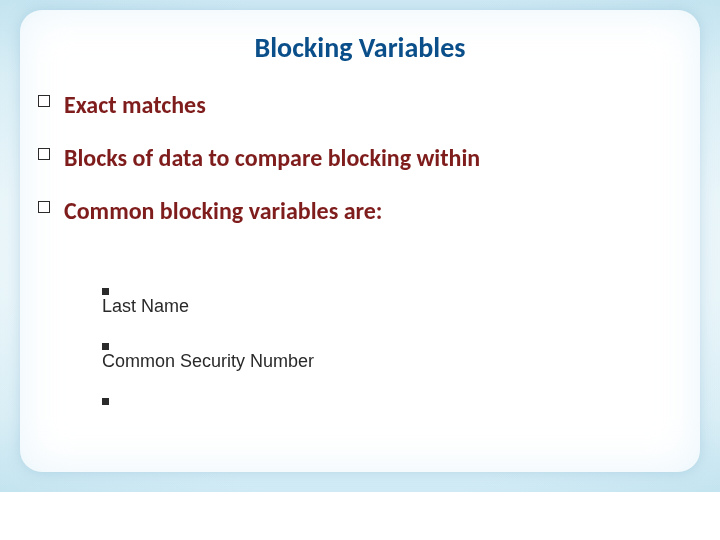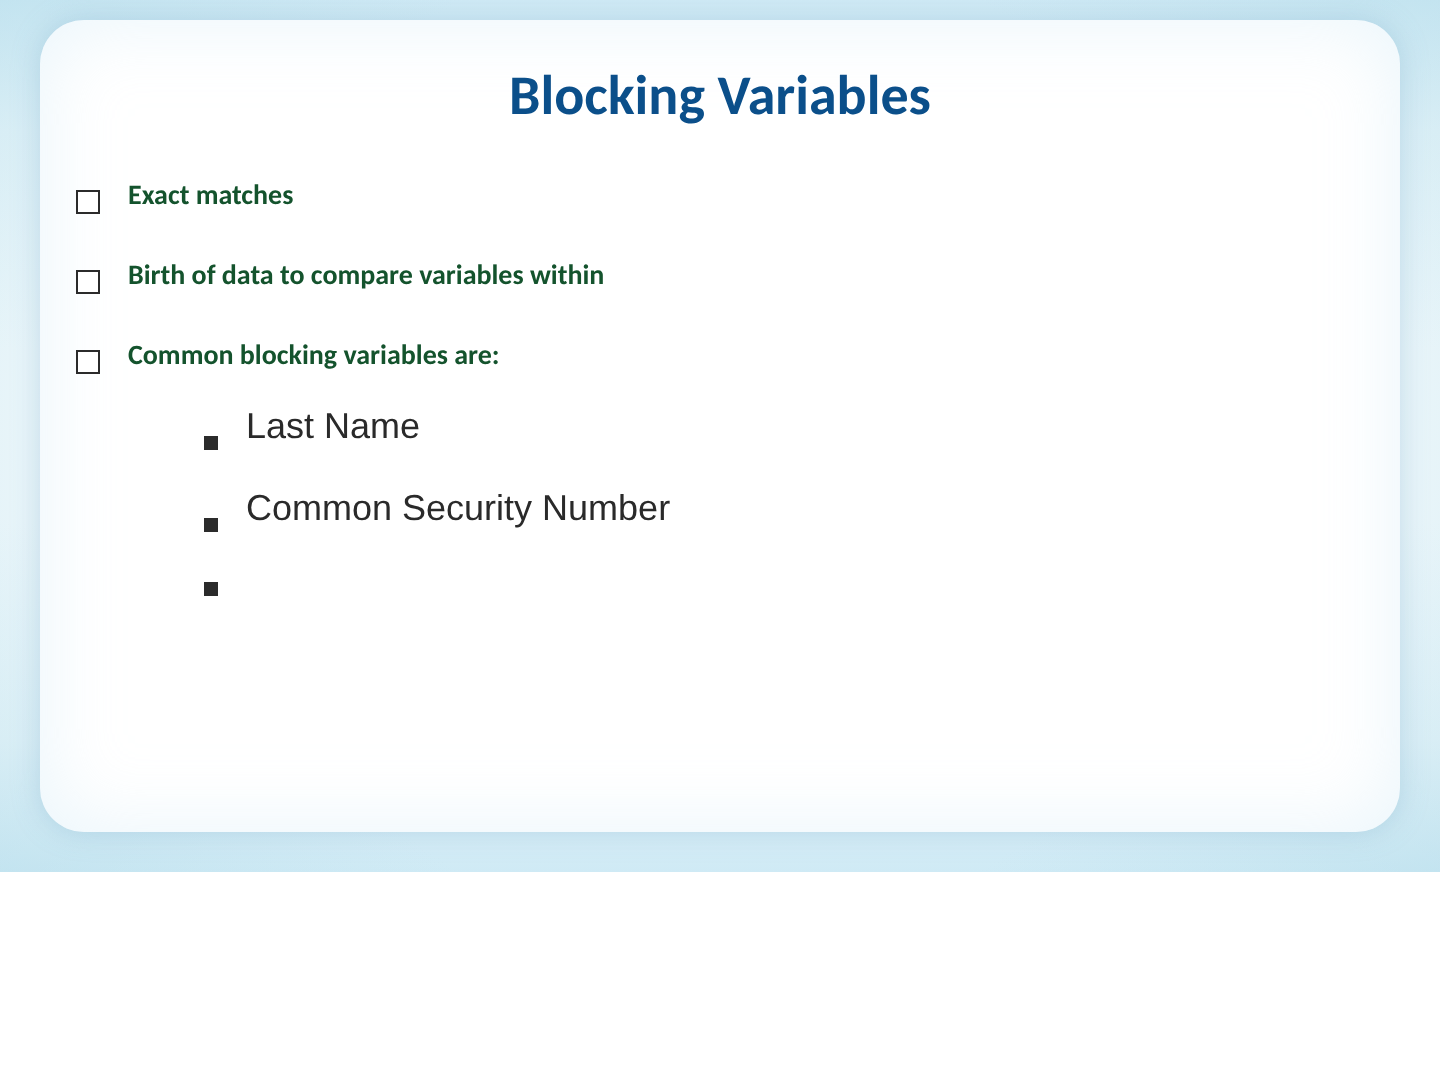--- a/index.html
+++ b/index.html
@@ -5,21 +5,21 @@
   html, body {
     margin: 0;
     padding: 0;
     width: 720px;
     height: 540px;
     font-family: Calibri, "Segoe UI", Arial, sans-serif;
     overflow: hidden;
   }
   .slide {
     width: 720px;
-    height: 436px;
+    height: 492px;
     position: relative;
     background:
       radial-gradient(circle at 50% 50%, rgba(255,255,255,0) 60%, rgba(173,216,230,0.35) 100%),
       linear-gradient(180deg, #cfeaf5 0%, #e9f6fb 15%, #f7fcfe 40%, #f7fcfe 60%, #e9f6fb 85%, #cfeaf5 100%);
     box-sizing: border-box;
   }
   
   .panel {
     position: absolute;
     left: 20px;
@@ -53,33 +53,34 @@
     width: 10px;
     height: 10px;
     border: 1.5px solid #2b2b2b;
     margin-top: 6px;
     margin-right: 14px;
     flex: 0 0 auto;
     background: #fff;
   }
   .l1-text {
     font-weight: 700;
-    font-size: 14px;
-    color: #14532d;
+    font-size: 24px;
+    color: #7f1d1d;
     line-height: 1.3;
   }
   ul.level2 {
     list-style: none;
     margin: 14px 0 0 64px;
     padding: 0;
   }
   ul.level2 > li {
     display: flex;
-    align-items: flex-end;
+    align-items: flex-start;
     margin-bottom: 18px;
+    flex-direction: column;
   }
   .bullet-square {
     width: 7px;
     height: 7px;
     background: #2b2b2b;
     margin-top: 7px;
     margin-right: 14px;
     flex: 0 0 auto;
   }
   .l2-text {
@@ -96,23 +97,23 @@
   <div class="panel">
     <h1 class="title">Blocking Variables</h1>
 
     <ul class="level1">
       <li>
         <span class="bullet-box"></span>
         <span class="l1-text">Exact matches</span>
       </li>
       <li>
         <span class="bullet-box"></span>
-        <span class="l1-text">Birth of data to compare variables within</span>
+        <span class="l1-text">Blocks of data to compare blocking within</span>
       </li>
-      <li style="margin-bottom:0; flex-direction:column;">
+      <li style="margin-bottom:0; flex-direction:column;gap:40px;">
         <div style="display:flex; align-items:flex-start;">
           <span class="bullet-box"></span>
           <span class="l1-text">Common blocking variables are:</span>
         </div>
         <ul class="level2">
           <li>
             <span class="bullet-square"></span>
             <span class="l2-text">Last Name</span>
           </li>
           <li>

